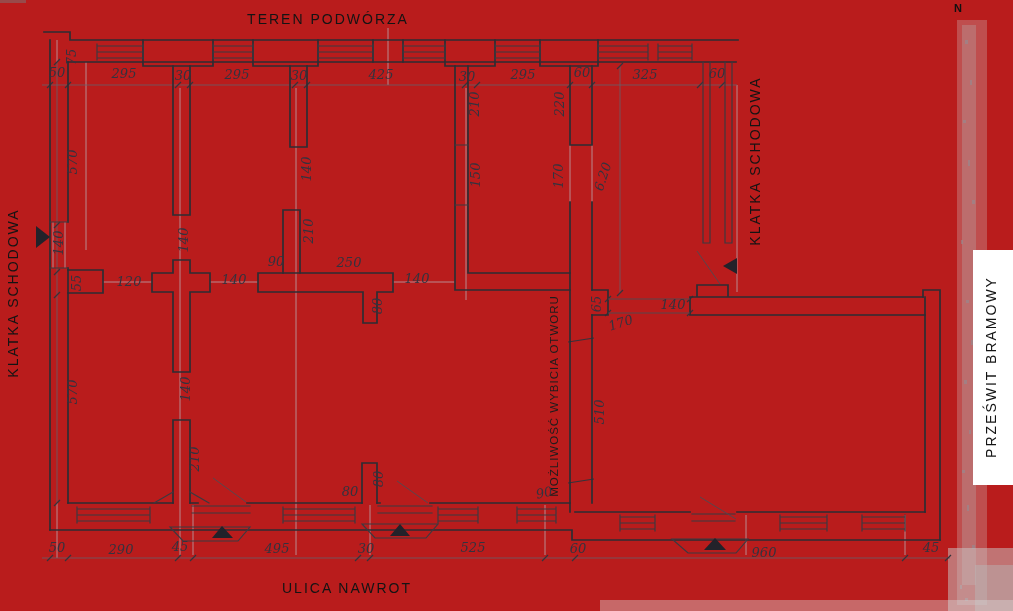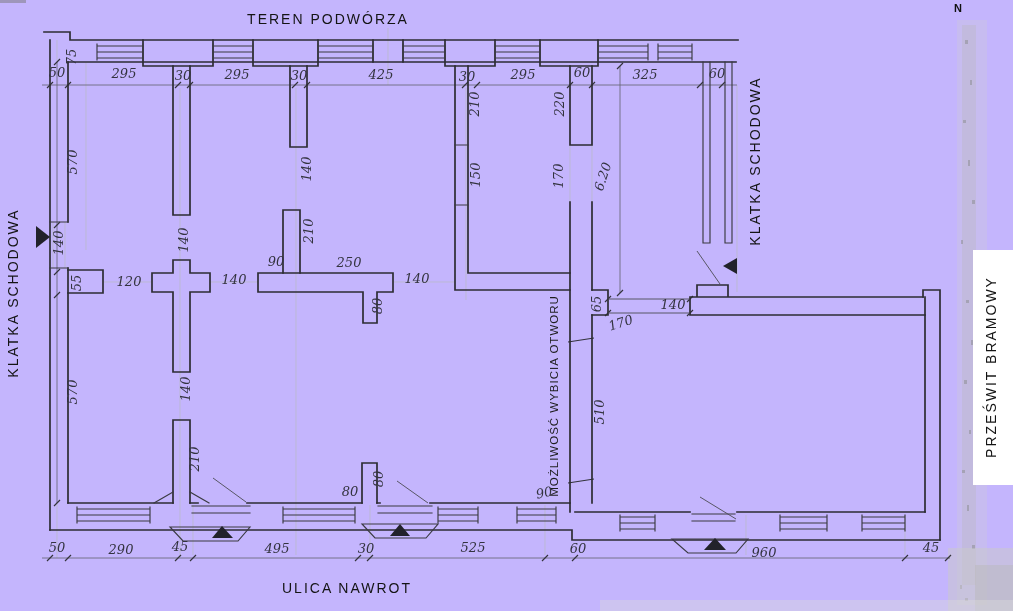--- a/index.html
+++ b/index.html
@@ -1,16 +1,16 @@
 <!DOCTYPE html>
 <html><head>
 <meta charset="utf-8">
 <style>
   html,body{margin:0;padding:0;background:#ffffff;}
-  .stage{position:relative;width:1013px;height:611px;background:#c4b5fd;overflow:hidden;
+  .stage{position:relative;width:1013px;height:611px;background:#b91c1c;overflow:hidden;
          font-family:"Liberation Sans",sans-serif;}
   svg{position:absolute;left:0;top:0;}
   
   .w   {stroke:#2d2d33;stroke-width:1.7;fill:none;stroke-linecap:square;stroke-linejoin:miter;}
   .w2  {stroke:#3a3a41;stroke-width:1.15;fill:none;stroke-linecap:square;}
   .thin{stroke:#4c4c54;stroke-width:.9;fill:none;}
   .cons{stroke:#b9b9c2;stroke-width:.7;fill:none;}
   .dimline{stroke:#62626c;stroke-width:.8;fill:none;}
   .tick{stroke:#34343c;stroke-width:1.2;fill:none;}
   .fillink{fill:#22222a;stroke:none;}

